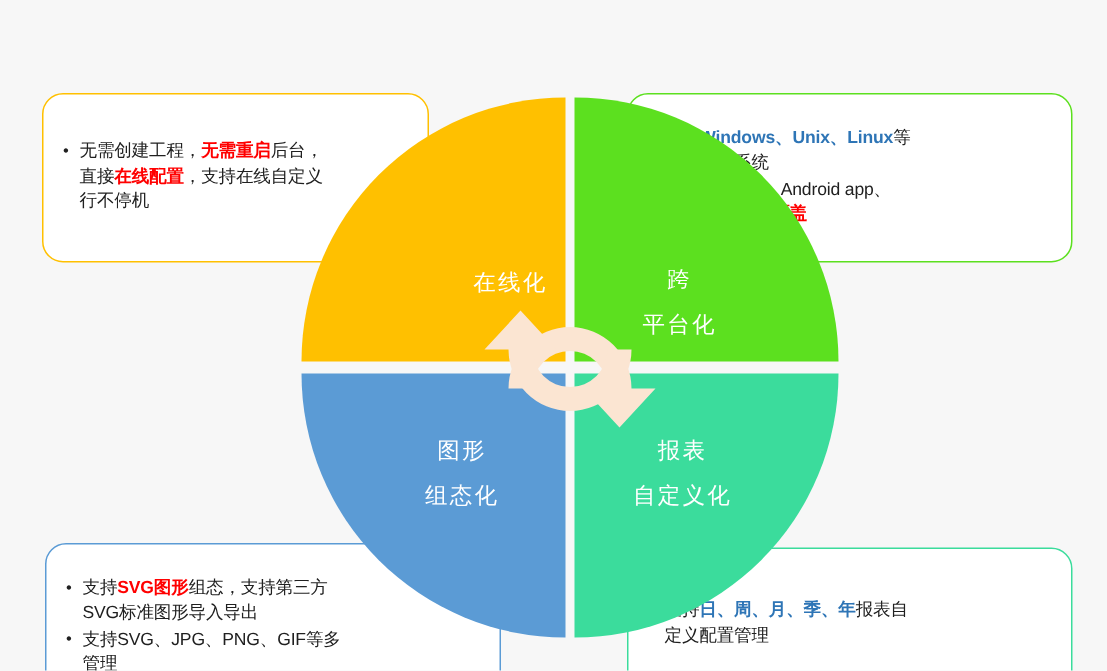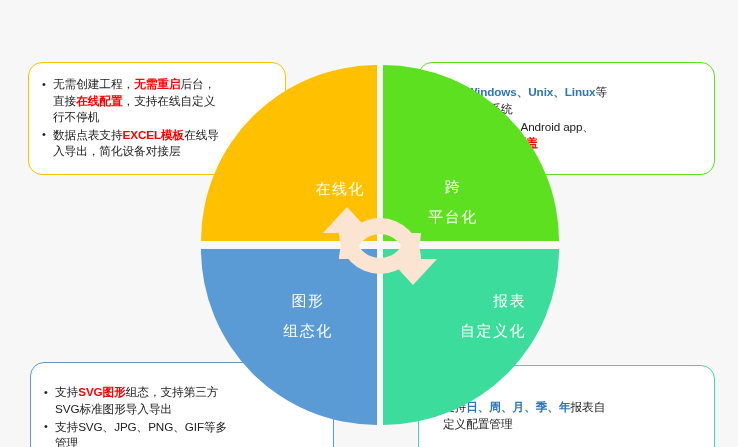--- a/index.html
+++ b/index.html
@@ -67,37 +67,33 @@
     font-size: 15px;
     line-height: 30px;
     letter-spacing: 1.5px;
     white-space: pre-line;
     z-index: 5;
     text-align: center;
   }
   .ql-tl { left: 255px; top: 132px; width: 110px; text-align: right; }
   .ql-tr { left: 398px; top: 130px; width: 110px; text-align: center; }
   .ql-bl { left: 252px; top: 244px; width: 112px; text-align: center; }
-  .ql-br { left: 408px; top: 244px; width: 118px; text-align: right; }
+  .ql-br { left: 396px; top: 244px; width: 118px; text-align: center; }
 </style>
 </head>
 <body>
 
 <div id="stage">
 
   <div class="callout tl">
     <ul class="bullets">
         <li>
           <span class="ind"><span>无需创建工程，</span><span class="r">无需重启</span><span>后台，</span></span>
           <span class="ind"><span>直接</span><span class="r">在线配置</span><span>，支持在线自定义</span></span>
           <span class="ind"><span>行不停机</span></span>
-        </li>
-        <li>
-          <span class="ind"><span>数据点表支持</span><span class="r">EXCEL模板</span><span>在线导</span></span>
-          <span class="ind"><span>入导出，简化设备对接层</span></span>
         </li>
       </ul>
   </div>
 
   <div class="callout tr">
     <ul class="bullets">
         <li>
           <span class="ind"><span>支持</span><span class="b">Windows、Unix、Linux</span><span>等</span></span>
           <span class="ind"><span>平台操作系统</span></span>
         </li>

